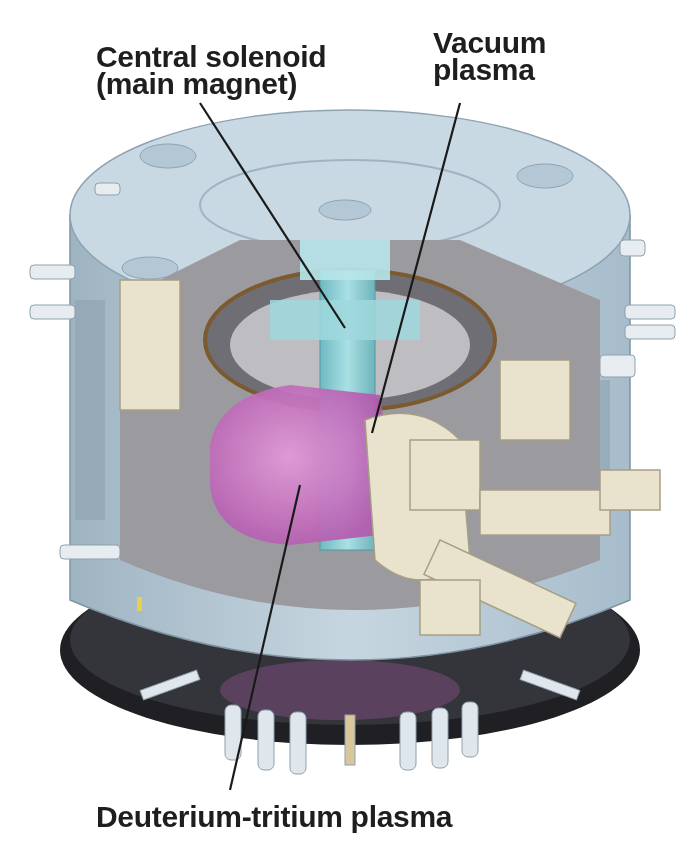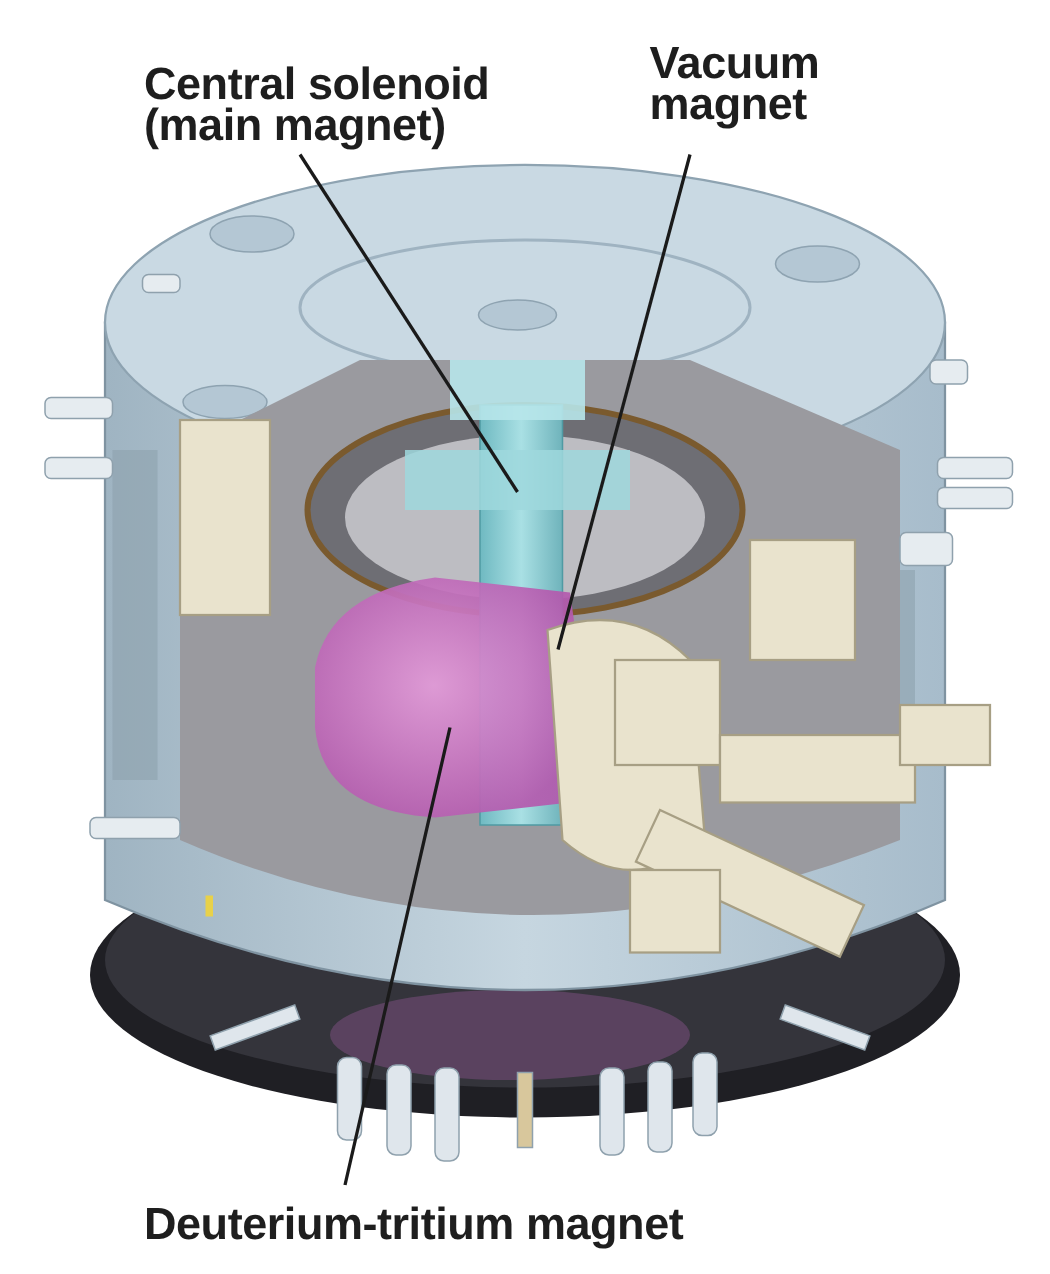--- a/index.html
+++ b/index.html
@@ -109,17 +109,17 @@
     <line x1="300" y1="485" x2="230" y2="790"></line>
   </g>
 </svg>
 
 <div class="label" id="lbl-solenoid">
   <div>Central solenoid</div>
   <div>(main magnet)</div>
 </div>
 <div class="label" id="lbl-vessel">
   <div>Vacuum</div>
-  <div>magnet</div>
+  <div>plasma</div>
 </div>
 <div class="label" id="lbl-plasma">
-  <div>Deuterium-tritium magnet</div>
+  <div>Deuterium-tritium plasma</div>
 </div>
 
 </body></html>

